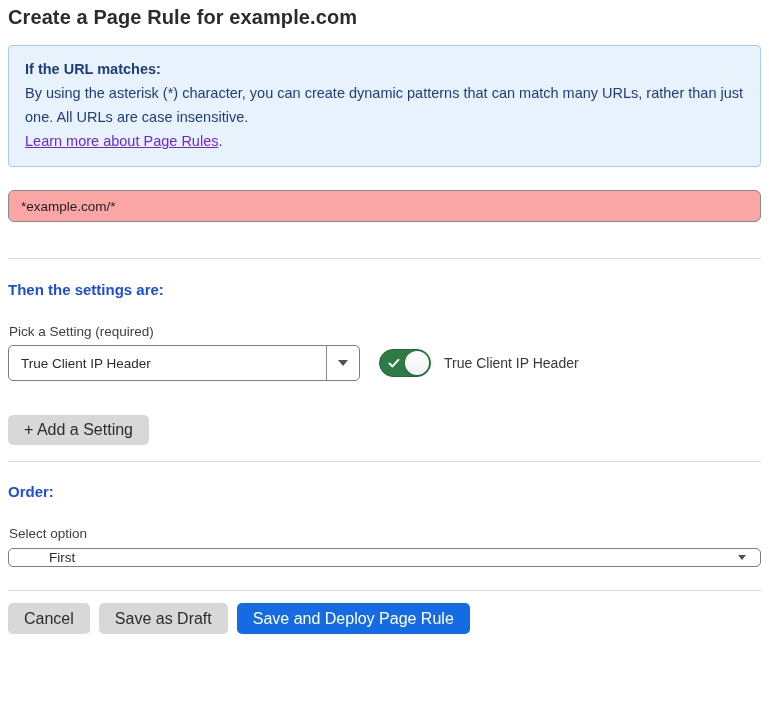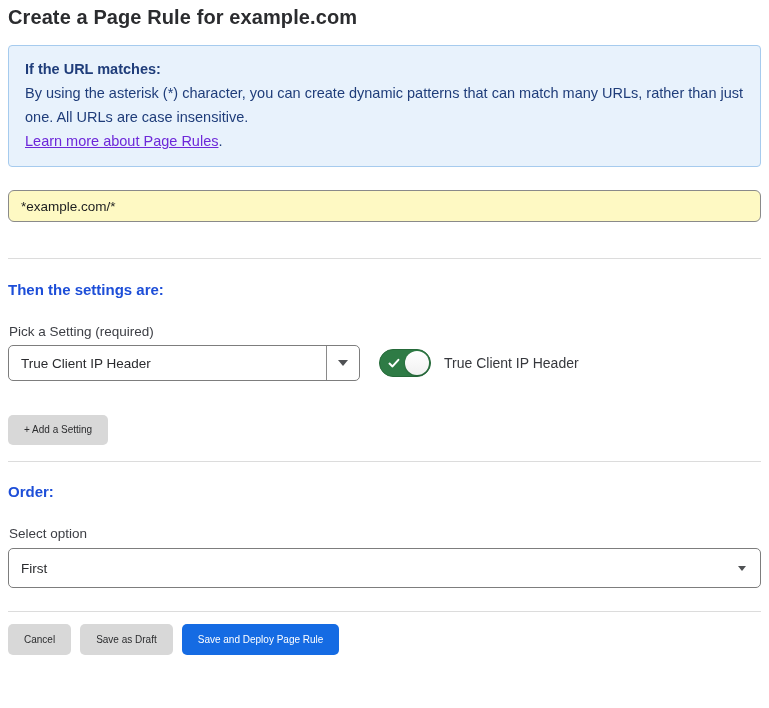--- a/index.html
+++ b/index.html
@@ -38,21 +38,21 @@
   }
   .field-label {
     display: block;
     font-size: 13.5px;
     color: #3c3e44;
     margin: 0 0 6px 1px;
   }
   .url-input {
     width: 100%;
     height: 32px;
-    background: #fef9c3;
+    background: #fca5a5;
     border: 1px solid #8a8a8a;
     border-radius: 6px;
     padding: 0 12px;
     font-size: 13.5px;
     color: #1d1e20;
     font-family: inherit;
     outline: none;
   }
   .divider {
     border: none;
@@ -99,21 +99,21 @@
     display: flex;
     align-items: center;
     justify-content: center;
   }
   .caret {
     width: 0; height: 0;
     border-left: 5px solid transparent;
     border-right: 5px solid transparent;
     border-top: 6px solid #4f5154;
   }
-  .select-box.full { height: 40px; }
+  .select-box.full { height: 19px; padding-left: 28px; }
   .select-box.full .caret {
     position: absolute;
     right: 14px;
     border-left-width: 4.5px;
     border-right-width: 4.5px;
     border-top-width: 5.5px;
   }
   .toggle {
     position: relative;
     width: 52px;
@@ -146,21 +146,21 @@
   .toggle-label {
     margin-left: 13px;
     font-size: 14px;
     color: #36383d;
   }
   .btn {
     height: 31px;
     padding: 0 16px;
     border: none;
     border-radius: 5px;
-    font-size: 10px;
+    font-size: 16px;
     font-family: inherit;
     cursor: pointer;
     line-height: 1;
   }
   .btn.secondary {
     background: #d8d8d8;
     color: #2b2c2e;
   }
   .btn.primary {
     background: #156be3;

